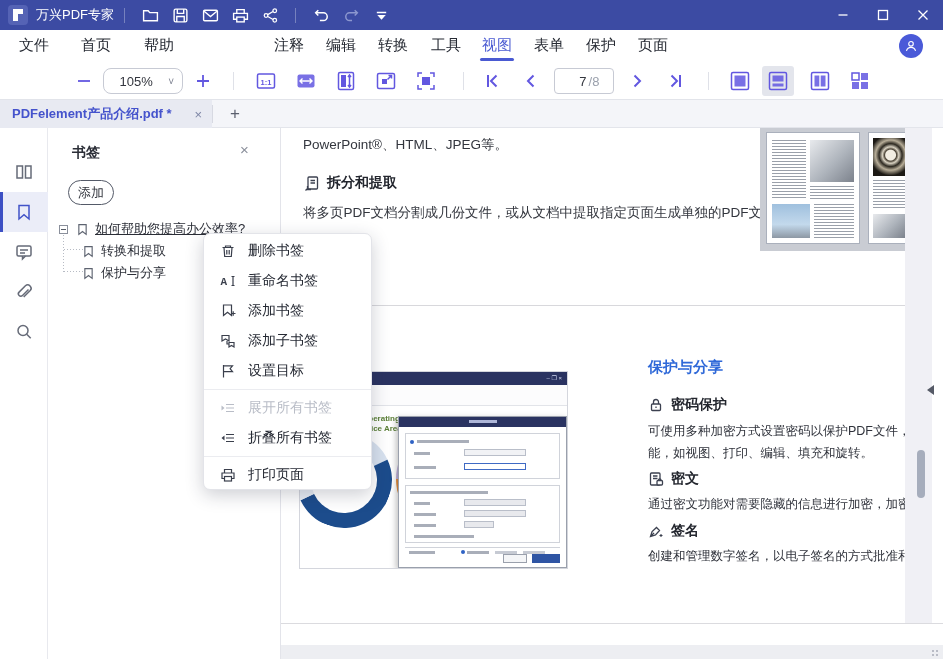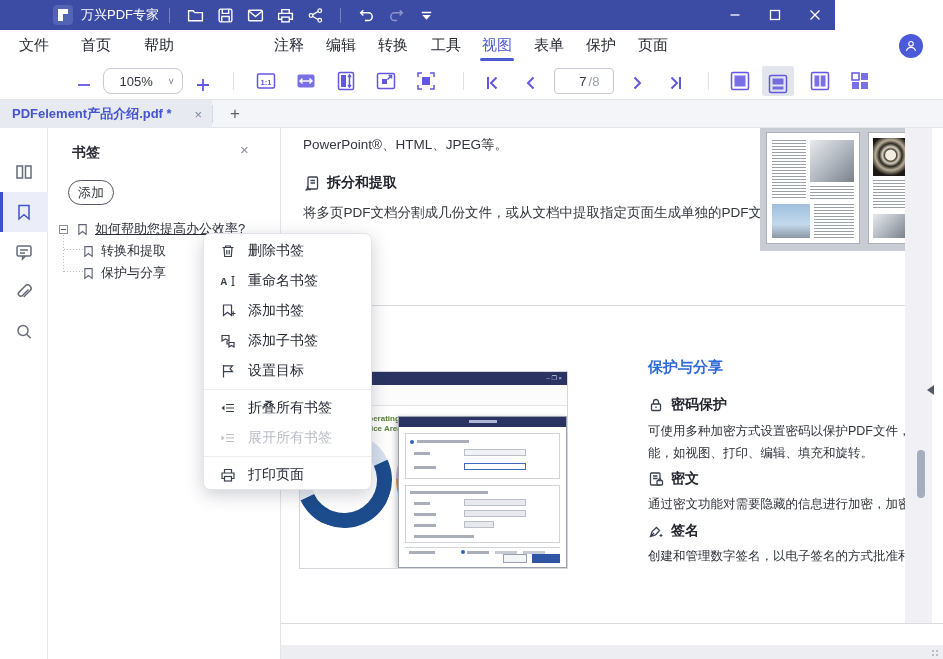--- a/index.html
+++ b/index.html
@@ -1,42 +1,42 @@
 <!DOCTYPE html>
 <html><head>
 <meta charset="utf-8">
 <style>
   * { margin:0; padding:0; box-sizing:border-box; }
   html,body { width:943px; height:659px; overflow:hidden; }
   body { font-family:"Liberation Sans","DejaVu Sans",sans-serif; background:#fff; }
   #app { position:relative; width:943px; height:659px; overflow:hidden; background:#fff; }
 
   
-  .titlebar { position:absolute; left:0; top:0; width:835px; height:30px; background:#3c4ba3; display:flex; align-items:center;padding-left:45px; }
+  .titlebar { position:absolute; left:0; top:0; width:943px; height:30px; background:#3c4ba3; display:flex; align-items:center; }
   .logo { width:20px; height:20px; margin-left:8px; background:#5563b5; border-radius:4px; position:relative; flex:none; }
   .logo:before { content:""; position:absolute; left:5px; top:4px; width:10px; height:5px; background:#fff; }
   .logo:after { content:""; position:absolute; left:5px; top:4px; width:5px; height:12px; background:#fff; }
   .app-title { color:#fff; font-size:13px; margin-left:8px; }
   .tb-sep { width:1px; height:15px; background:rgba(255,255,255,.3); margin:0 10px; }
   .tb-btn { width:30px; height:30px; display:flex; align-items:center; justify-content:center; color:#fff; cursor:default; }
   .tb-btn svg { display:block; }
   .tb-btn.dim { color:#8c97cf; }
   .win-controls { position:absolute; right:0; top:0; display:flex; }
   .win-btn { width:40px; height:30px; display:flex; align-items:center; justify-content:center; color:#fff; }
 
   
   .menubar { position:absolute; left:0; top:30px; width:943px; height:32px; background:#fff; }
   .menu-item { position:absolute; top:0; height:32px; line-height:30px; font-size:15px; color:#262a33; text-align:center; width:40px; }
   .menu-item.active { color:#4a5ad2; }
   .menu-underline { position:absolute; top:28px; height:3px; width:34px; background:#4a5ad2; border-radius:2px; }
   .avatar { position:absolute; right:20px; top:4px; width:24px; height:24px; border-radius:50%; background:#4a5ad8; display:flex; align-items:center; justify-content:center; }
 
   
   .toolbar { position:absolute; left:0; top:62px; width:943px; height:38px; background:#fff; border-bottom:1px solid #e2e4ea; color:#6257e0; }
-  .tool { position:absolute; top:7px; width:24px; height:24px; display:flex; align-items:flex-end; justify-content:center; }
+  .tool { position:absolute; top:7px; width:24px; height:24px; display:flex; align-items:center; justify-content:center; }
   .tool.selbg { background:#e3e5ec; border-radius:3px; width:32px; height:30px; top:4px; }
   .tool-sep { position:absolute; top:10px; width:1px; height:18px; background:#dfe1e8; }
   .zoom-box { position:absolute; left:103px; top:6px; width:80px; height:26px; border:1px solid #c7cad4; border-radius:8px; display:flex; align-items:center; font-size:13px; color:#33363e; }
   .zoom-box .zv { flex:1; text-align:center; }
   .zoom-box .caret { margin-right:8px; color:#7a7f8e; font-size:10px; }
   .page-box { position:absolute; left:554px; top:6px; width:60px; height:26px; border:1px solid #c7cad4; border-radius:4px; display:flex; align-items:center; justify-content:center; font-size:13px; }
   .page-box .cur { color:#33363e; background:transparent; border:none; width:18px; text-align:right; font-size:13px; font-family:inherit; }
   .page-box .tot { color:#9aa0ac; margin-left:2px; }
 
   
@@ -588,38 +588,38 @@
     <div class="ctx-item">
       <span class="cic">
         <svg width="16" height="16" viewBox="0 0 16 16" fill="none" stroke="currentColor" stroke-width="1.2">
             <path d="M3.5 2v12.5"></path>
             <path d="M3.5 2.8h9l-2.4 2.9 2.4 2.9h-9"></path>
           </svg>
       </span>
       <span>设置目标</span>
     </div>
     <div class="ctx-sep"></div>
+    <div class="ctx-item disabled">
+      <span class="cic">
+        <svg width="16" height="16" viewBox="0 0 16 16" fill="none" stroke="currentColor" stroke-width="1.2">
+            <path d="M6 4.5h8M6 8h8M6 11.5h8"></path>
+            <path d="M1.5 5.5L4.5 8l-3 2.5z" fill="currentColor" stroke="none"></path>
+          </svg>
+      </span>
+      <span>展开所有书签</span>
+    </div>
     <div class="ctx-item">
       <span class="cic">
         <svg width="16" height="16" viewBox="0 0 16 16" fill="none" stroke="currentColor" stroke-width="1.2">
             <path d="M6 4.5h8M6 8h8M6 11.5h8"></path>
             <path d="M4.5 5.5L1.5 8l3 2.5z" fill="currentColor" stroke="none"></path>
           </svg>
       </span>
       <span>折叠所有书签</span>
     </div>
-    <div class="ctx-item disabled">
-      <span class="cic">
-        <svg width="16" height="16" viewBox="0 0 16 16" fill="none" stroke="currentColor" stroke-width="1.2">
-            <path d="M6 4.5h8M6 8h8M6 11.5h8"></path>
-            <path d="M1.5 5.5L4.5 8l-3 2.5z" fill="currentColor" stroke="none"></path>
-          </svg>
-      </span>
-      <span>展开所有书签</span>
-    </div>
     <div class="ctx-sep"></div>
     <div class="ctx-item">
       <span class="cic">
         <svg width="16" height="16" viewBox="0 0 16 16" fill="none" stroke="currentColor" stroke-width="1.2">
             <path d="M4.5 6V2.5h7V6M4.5 11.5h-2.5V6h12v5.5h-2.5"></path>
             <rect x="4.5" y="9.5" width="7" height="4.5"></rect>
           </svg>
       </span>
       <span>打印页面</span>
     </div>

